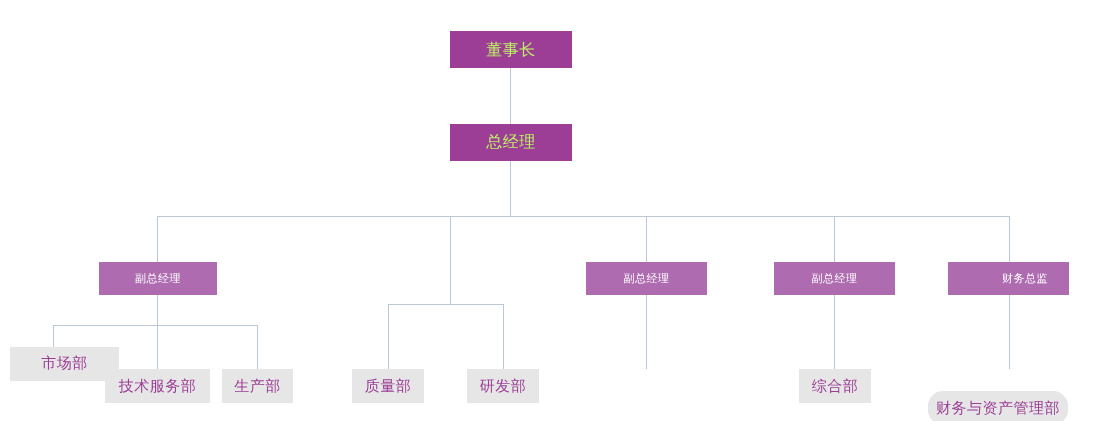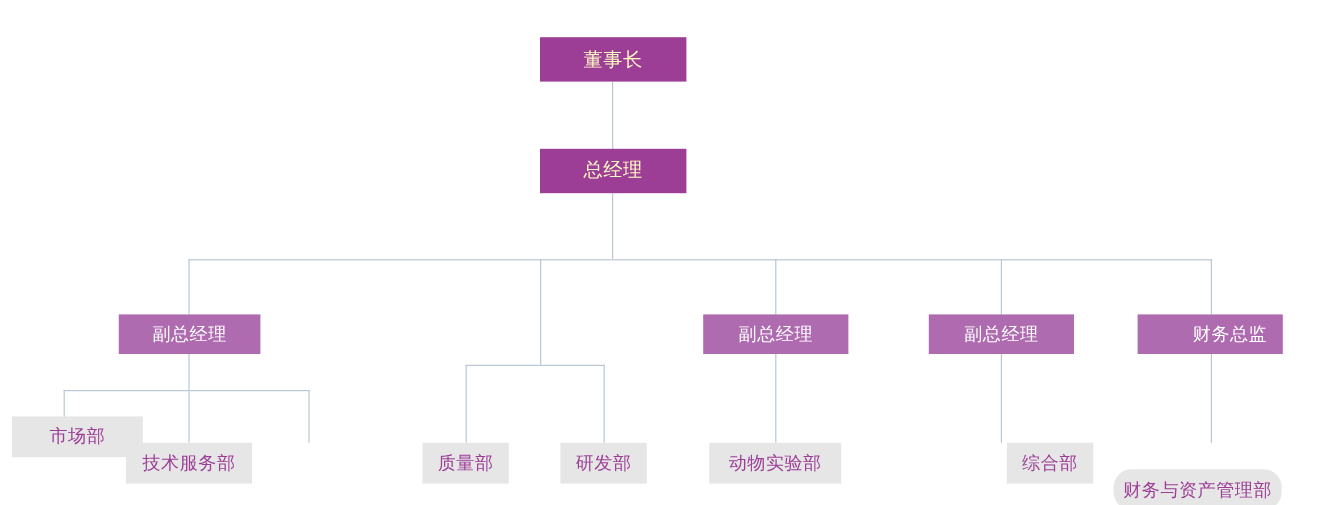--- a/index.html
+++ b/index.html
@@ -22,27 +22,27 @@
     display: flex;
     align-items: center;
     justify-content: center;
     text-align: center;
     white-space: nowrap;
     line-height: 1;
     letter-spacing: 0.5px;
   }
   .node-exec {
     background: #9c3e96;
-    color: #fef9c3;
+    color: #bef264;
     font-size: 16px;
   }
   .node-vp {
     background: #ae6bb0;
     color: #ffffff;
-    font-size: 15px;
+    font-size: 11px;
   }
   .node-dept {
     background: #e6e6e6;
     color: #9c3e96;
     font-size: 15px;
   }
   .conn {
     position: absolute;
     background: #b9c8d4;
   }
@@ -106,34 +106,34 @@
   </div>
 
   <div class="node node-dept" style="left:10px; top:347px; width:109px; height:34px;font-family:Liberation Mono, monospace;">
     <span>市场部</span>
   </div>
 
   <div class="node node-dept" style="left:105px; top:369px; width:105px; height:34px;">
     <span>技术服务部</span>
   </div>
 
+  <div class="node node-dept" style="left:222px; top:369px; width:71px; height:34px;">
+    <span>生产部</span>
+  </div>
 
   <div class="node node-dept" style="left:467px; top:369px; width:72px; height:34px;">
     <span>研发部</span>
   </div>
 
   <div class="node node-dept" style="left:352px; top:369px; width:72px; height:34px;">
     <span>质量部</span>
   </div>
 
-  <div class="node node-dept" style="left:591px; top:369px; width:110px; height:34px;">
-    <span>动物实验部</span>
-  </div>
 
-  <div class="node node-dept" style="left:799px; top:369px; width:72px; height:34px;margin-left:40px;">
+  <div class="node node-dept" style="left:799px; top:369px; width:72px; height:34px;">
     <span>综合部</span>
   </div>
 
   <div class="node node-dept" style="left:928px; top:391px; width:140px; height:34px;border-radius:15px;">
     <span>财务与资产管理部</span>
   </div>
 
 </div>
 
 </body></html>

